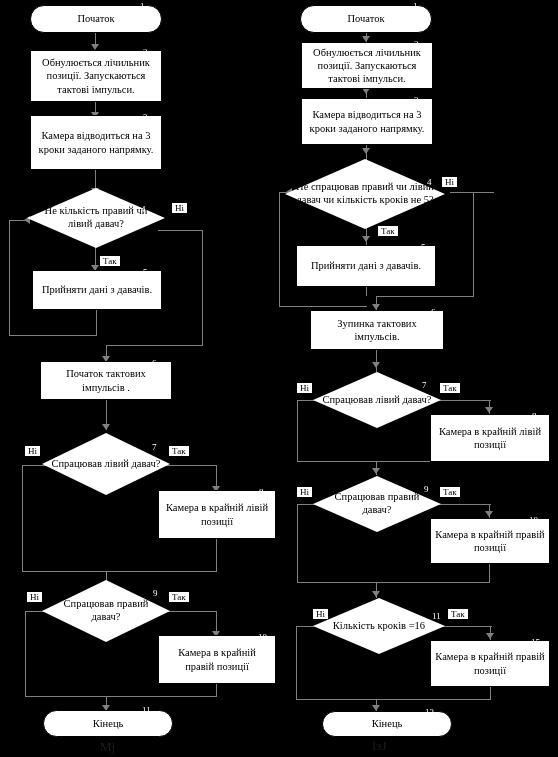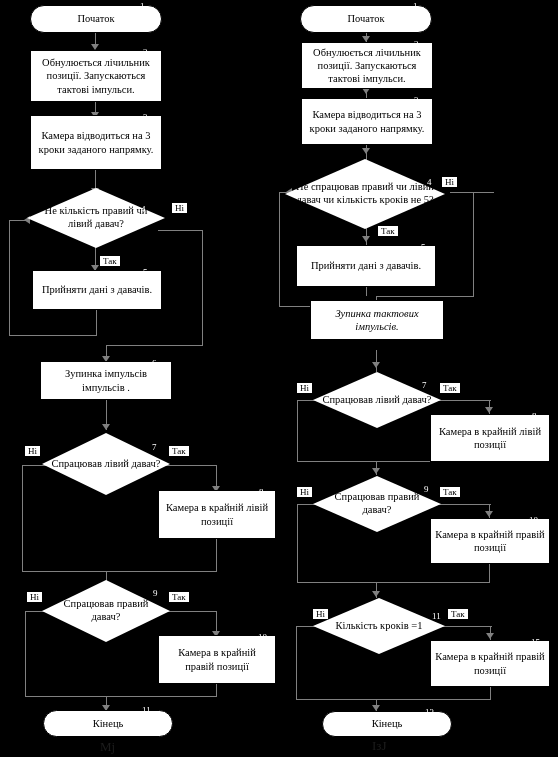--- a/index.html
+++ b/index.html
@@ -121,21 +121,21 @@
   <div class="num" style="left:141px;top:205px;">4</div>
   <div class="yn" style="left:172px;top:203px;">Ні</div>
   <div class="yn" style="left:100px;top:256px;">Так</div>
 
   <div class="node" style="left:32px;top:270px;width:130px;height:40px;">
     <span>Прийняти дані з давачів.</span>
   </div>
   <div class="num" style="left:143px;top:268px;">5</div>
 
   <div class="node" style="left:40px;top:361px;width:132px;height:39px;">
-    <span>Зупинка імпульсів імпульсів .</span>
+    <span>Початок тактових імпульсів .</span>
   </div>
   <div class="num" style="left:152px;top:359px;">6</div>
 
   <div class="dia" style="left:42px;top:433px;width:128px;height:62px;">
     <div class="rhomb"></div>
     <div class="dlabel">Спрацював лівий давач?</div>
   </div>
   <div class="num" style="left:152px;top:443px;">7</div>
   <div class="yn" style="left:25px;top:446px;">Ні</div>
   <div class="yn" style="left:169px;top:446px;">Так</div>
@@ -253,21 +253,21 @@
   </div>
   <div class="num" style="left:427px;top:178px;">4</div>
   <div class="yn" style="left:442px;top:177px;">Ні</div>
   <div class="yn" style="left:378px;top:226px;">Так</div>
 
   <div class="node" style="left:296px;top:245px;width:140px;height:42px;">
     <span>Прийняти дані з давачів.</span>
   </div>
   <div class="num" style="left:421px;top:243px;">5</div>
 
-  <div class="node" style="left:310px;top:300px;width:134px;height:40px;font-style:italic;">
+  <div class="node" style="left:310px;top:310px;width:134px;height:40px;">
     <span>Зупинка тактових імпульсів.</span>
   </div>
   <div class="num" style="left:431px;top:308px;">6</div>
 
   <div class="dia" style="left:313px;top:372px;width:128px;height:56px;">
     <div class="rhomb"></div>
     <div class="dlabel">Спрацював лівий давач?</div>
   </div>
   <div class="num" style="left:422px;top:381px;">7</div>
   <div class="yn" style="left:297px;top:383px;">Ні</div>
@@ -286,21 +286,21 @@
   <div class="yn" style="left:297px;top:487px;">Ні</div>
   <div class="yn" style="left:440px;top:487px;">Так</div>
 
   <div class="node" style="left:430px;top:518px;width:120px;height:46px;">
     <span>Камера в крайній правій позиції</span>
   </div>
   <div class="num" style="left:529px;top:516px;">10</div>
 
   <div class="dia" style="left:313px;top:598px;width:132px;height:56px;">
     <div class="rhomb"></div>
-    <div class="dlabel">Кількість кроків =1</div>
+    <div class="dlabel">Кількість кроків =16</div>
   </div>
   <div class="num" style="left:432px;top:612px;">11</div>
   <div class="yn" style="left:313px;top:609px;">Ні</div>
   <div class="yn" style="left:448px;top:609px;">Так</div>
 
   <div class="node" style="left:430px;top:640px;width:120px;height:47px;">
     <span>Камера в крайній правій позиції</span>
   </div>
   <div class="num" style="left:531px;top:638px;">15</div>
 

